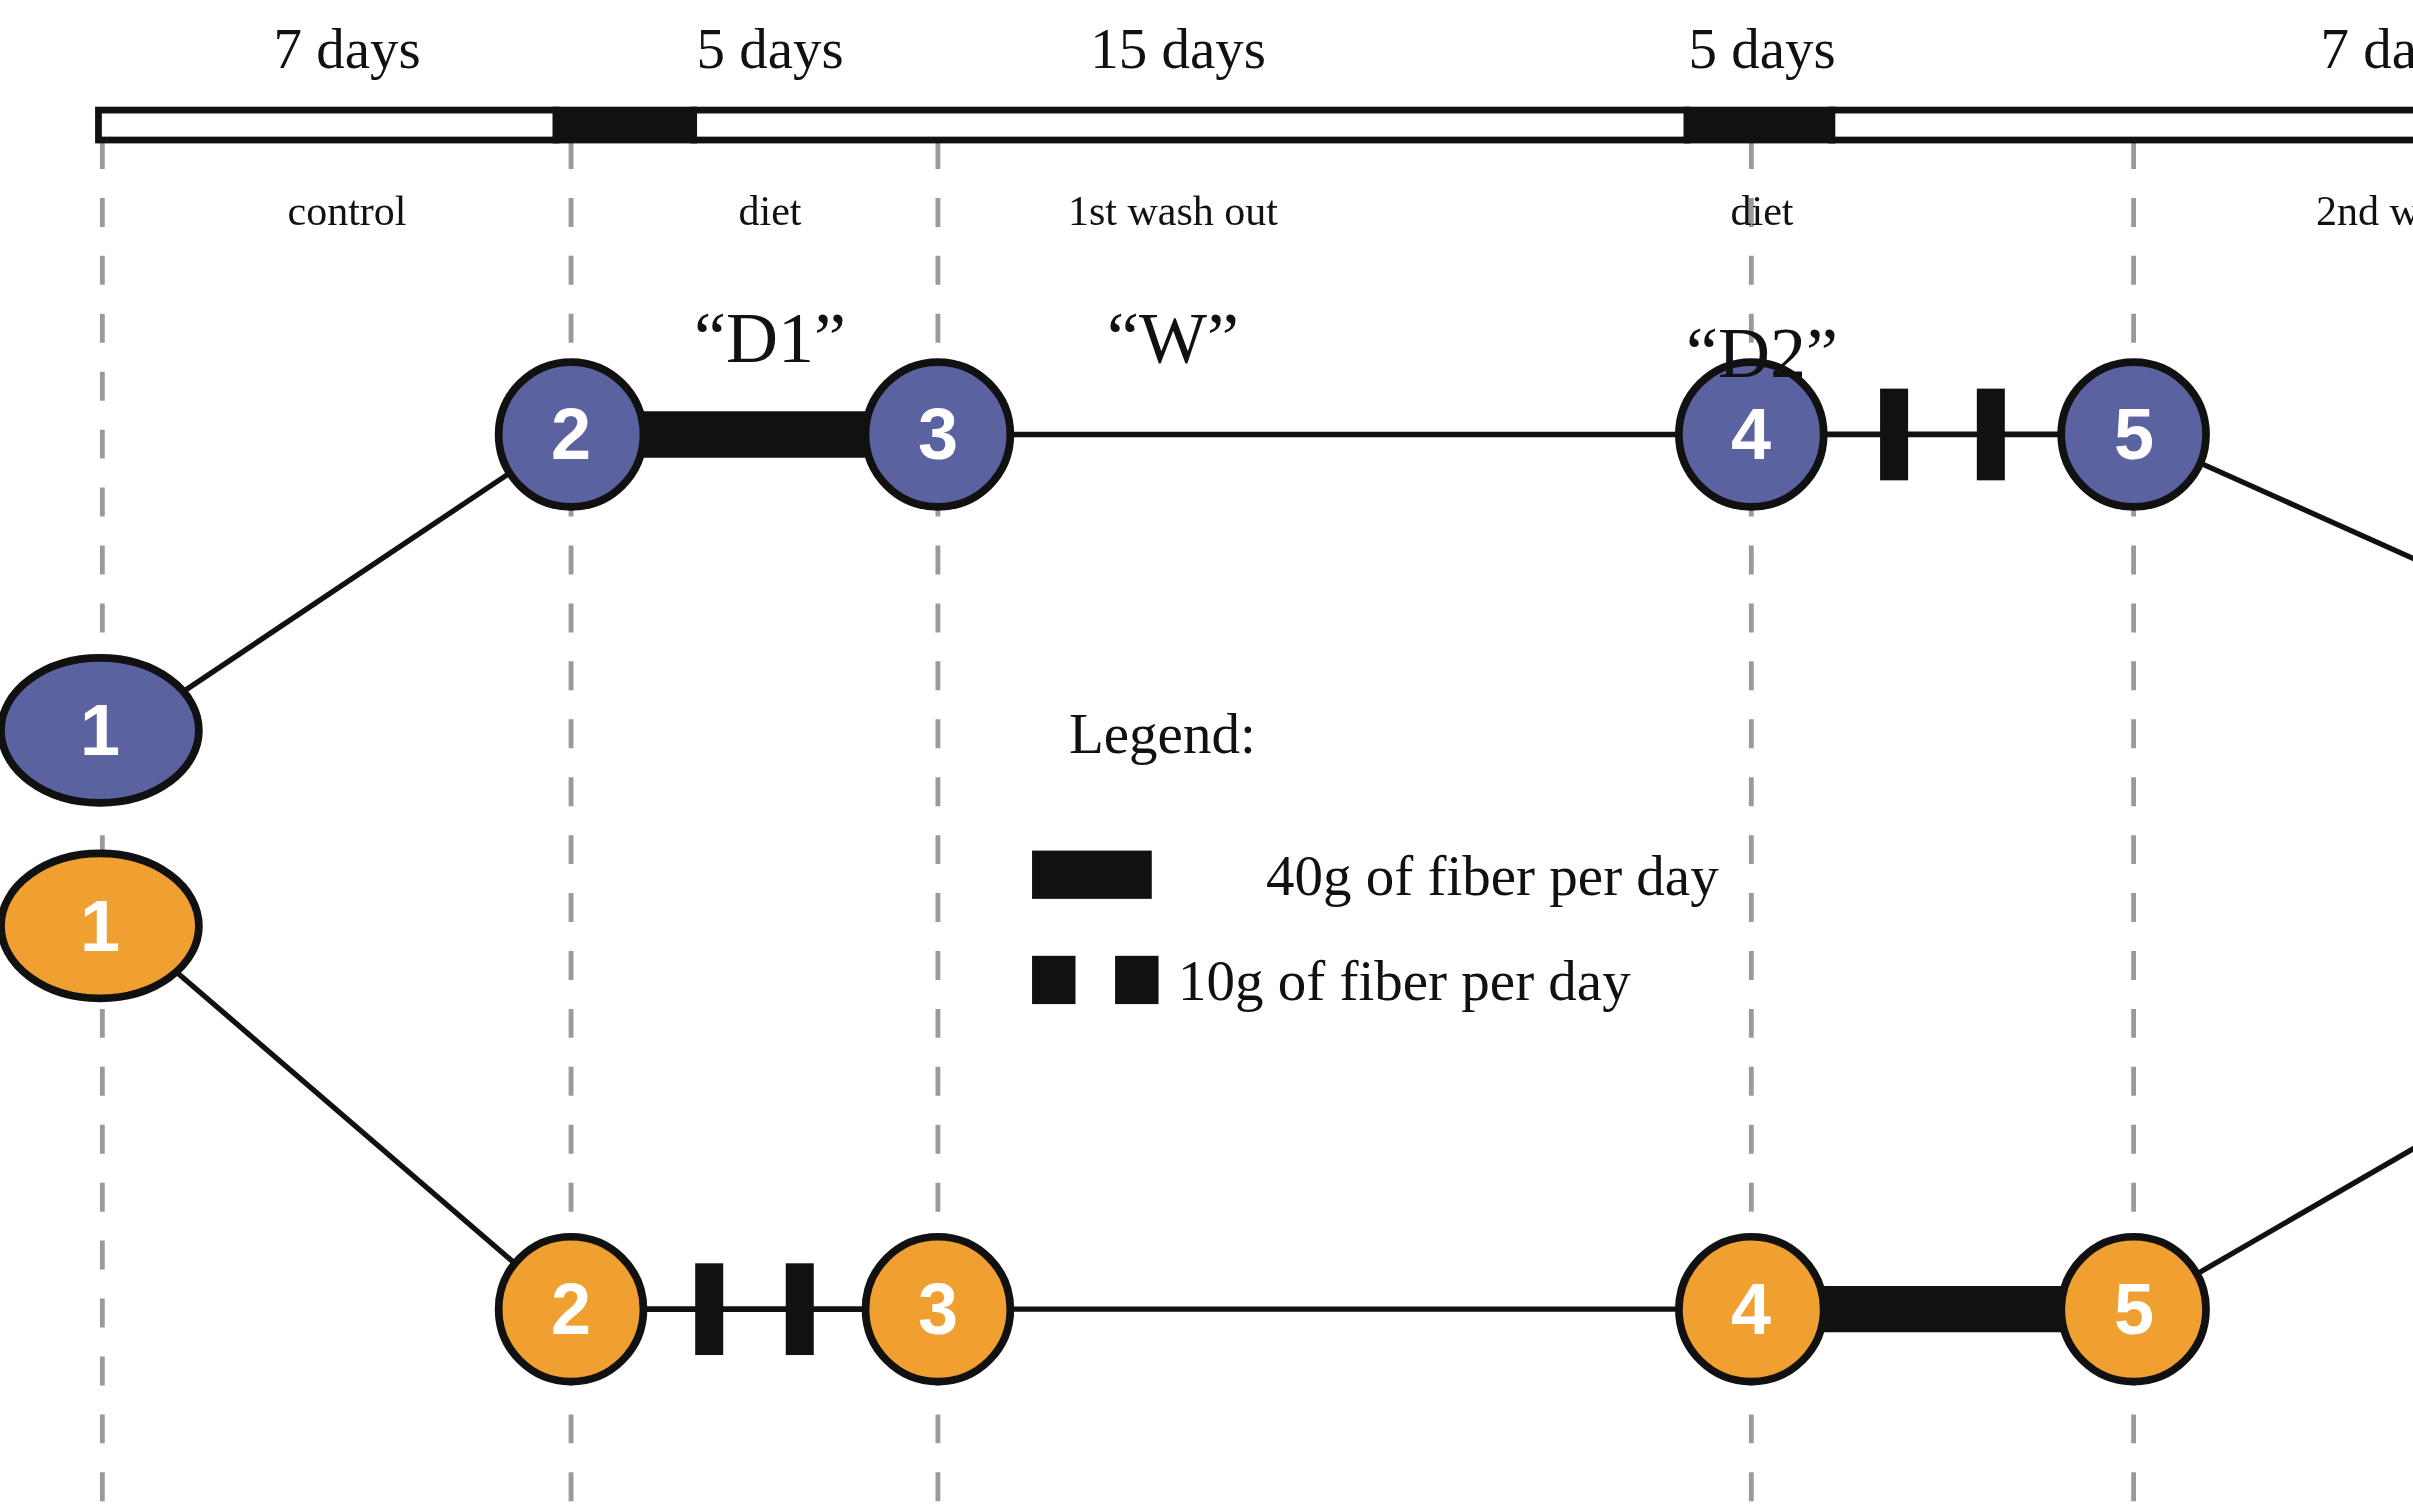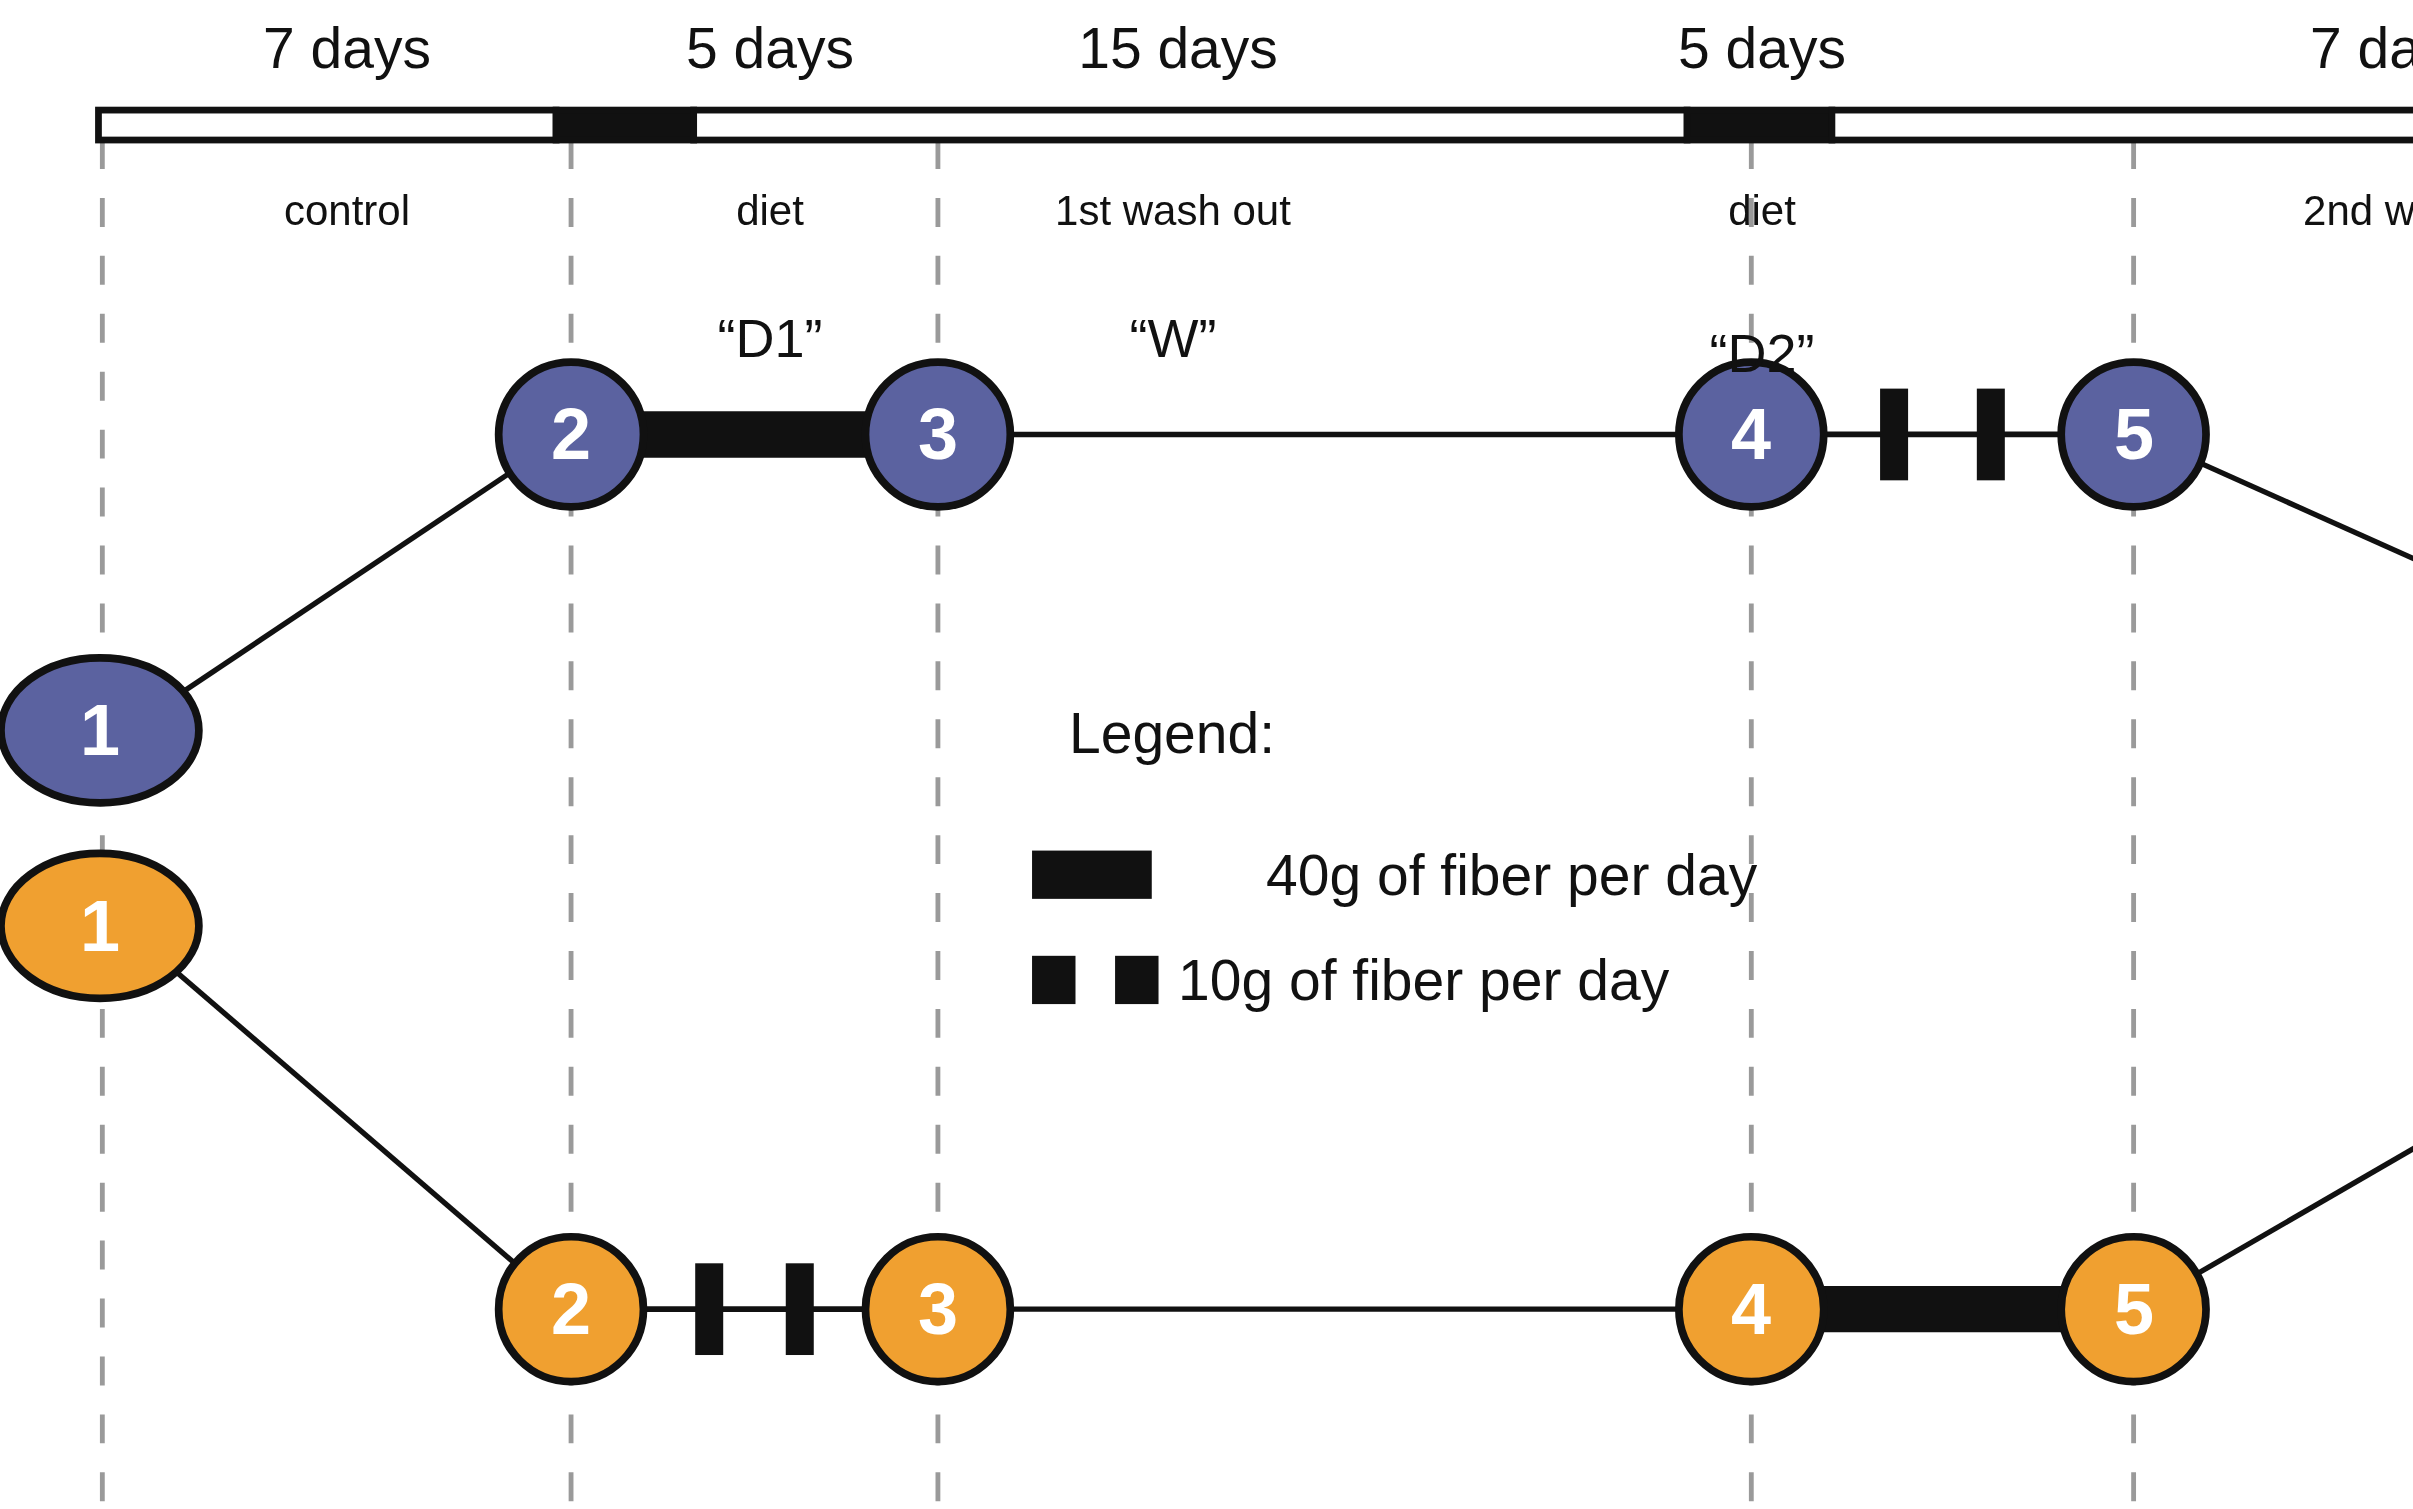--- a/index.html
+++ b/index.html
@@ -1,25 +1,25 @@
 <!DOCTYPE html>
 <html style="font-size:7.7px"><head>
 <meta charset="utf-8">
 <style>
   html,body{margin:0;padding:0;background:#ffffff;}
   body{font-family:"Liberation Sans","DejaVu Sans",sans-serif;}
   #stage{position:relative;width:2877px;height:1510px;background:#fff;overflow:hidden;}
   svg.layer{position:absolute;left:0;top:0;width:2877px;height:1510px;}
   .txt{position:absolute;white-space:nowrap;color:#111111;
-       font-family:Liberation Sans, sans-serif;
+       font-family:Liberation Serif, serif;
        transform:translate(-50%,-50%);
        font-stretch:condensed;}
   .dur{font-size:57px;}
   .phase{font-size:42px;}
-  .code{font-size:54px;}
+  .code{font-size:72px;}
   .legend-title{font-size:57px;transform:translate(0,-50%);}
   .legend-lab{font-size:57px;transform:translate(0,-50%);}
   .nodelabel{position:absolute;transform:translate(-50%,-50%);
              color:#ffffff;font-size:72px;font-weight:bold;
              font-family:"Liberation Sans","DejaVu Sans",sans-serif;
              pointer-events:none;}
 </style>
 </head>
 <body>
 

